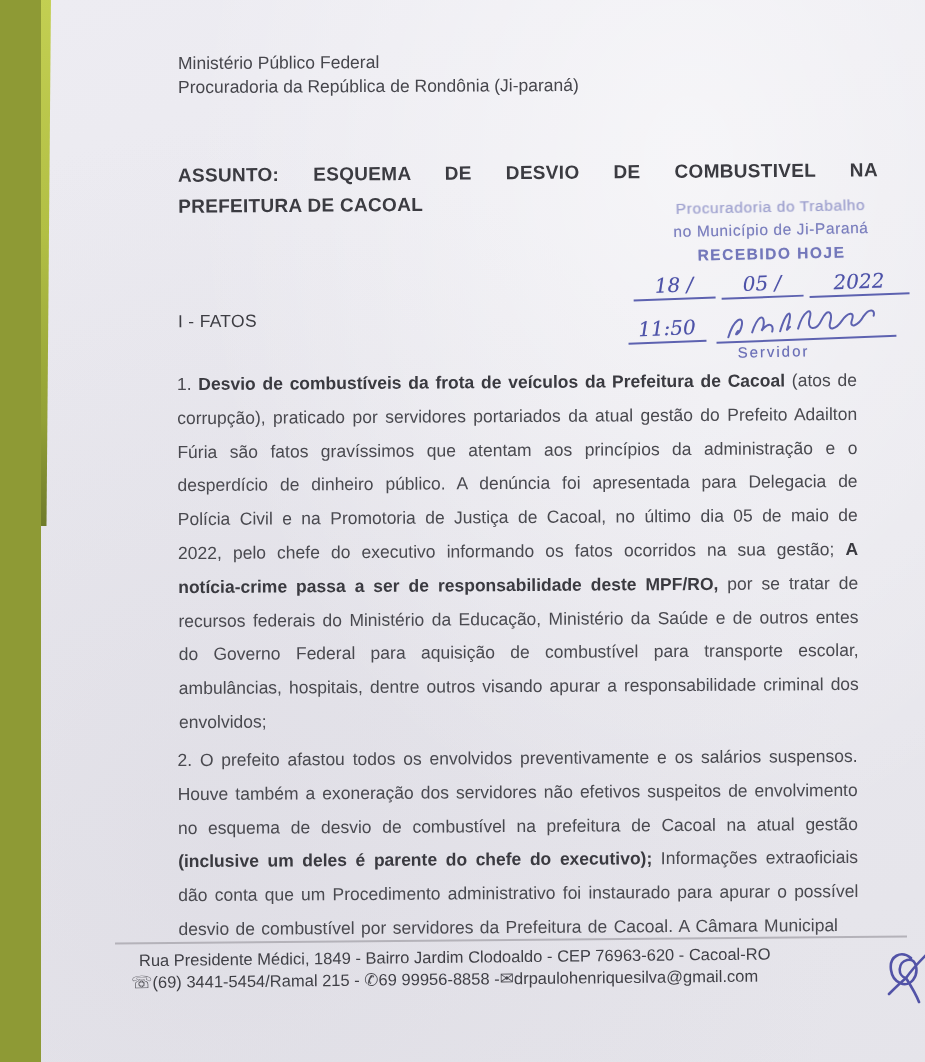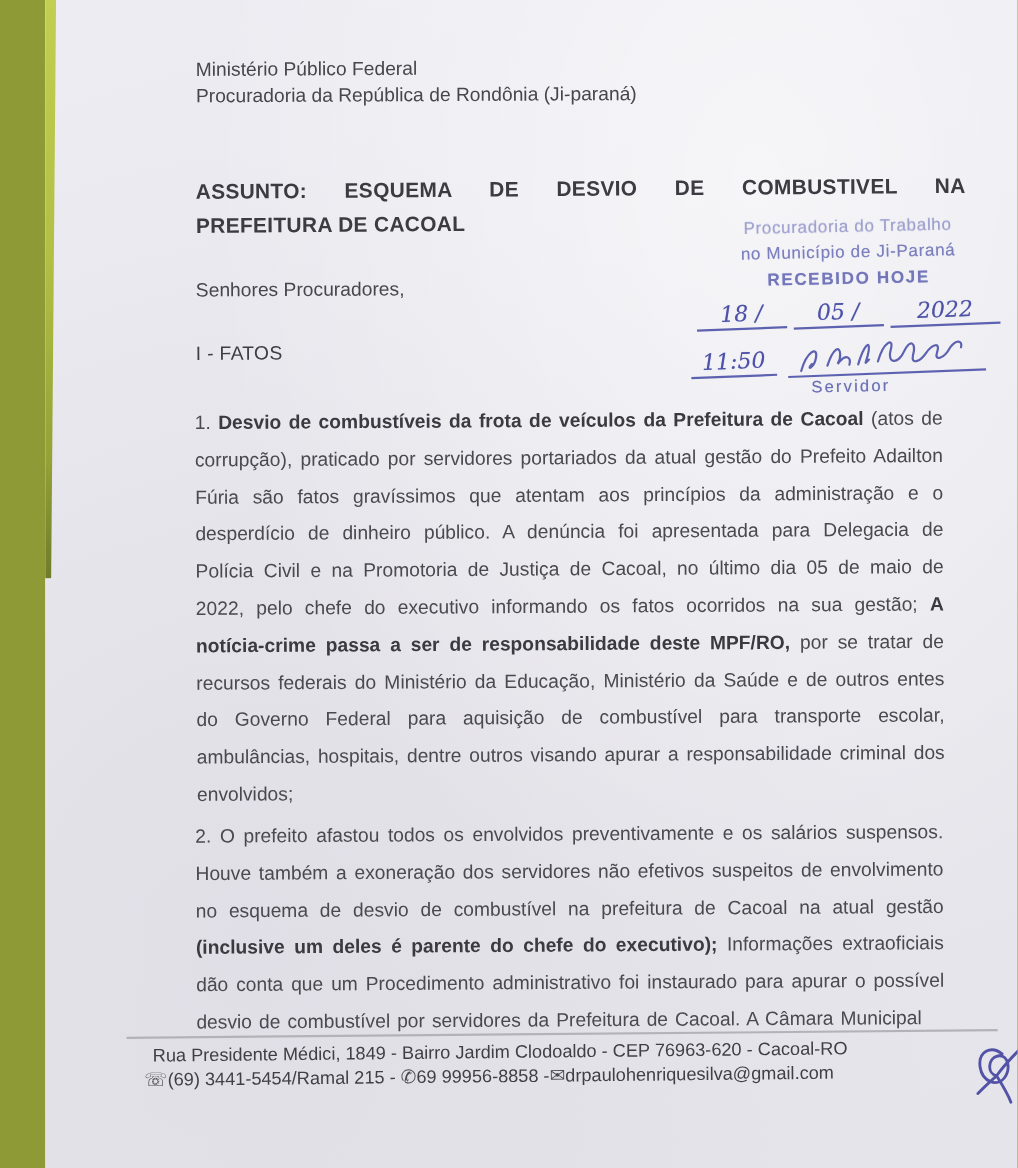--- a/index.html
+++ b/index.html
@@ -109,21 +109,20 @@
       <div class="cell c-time hand">11:50</div>
       <div class="cell c-sig">
         <svg width="160" height="36" viewBox="0 0 160 36">
           <path d="M4 28 C10 10 20 6 18 16 C16 26 8 28 14 22 M28 24 C34 8 40 6 40 14 C40 22 34 26 40 20 C46 14 50 18 48 24 M56 24 C62 6 68 2 66 12 C64 22 60 26 66 20 M74 22 C80 4 90 0 86 12 C82 24 92 26 98 14 C104 2 110 6 106 18 C104 26 112 24 118 16 C124 8 132 6 128 16 C125 24 134 22 140 12 C146 4 152 6 150 12" fill="none" stroke="#4d52a8" stroke-width="2" stroke-linecap="round" opacity="0.9"></path>
         </svg>
       </div>
     </div>
     <div class="role">Servidor</div>
   </div>
 
-  <div class="salutation">Senhores Procuradores,</div>
 
   <div class="section-heading">I - FATOS</div>
 
   <div class="para" id="para-1"><span>1. </span><b>Desvio de combustíveis da frota de veículos da Prefeitura de Cacoal</b><span> (atos de corrupção), praticado por servidores portariados da atual gestão do Prefeito Adailton Fúria são fatos gravíssimos que atentam aos princípios da administração e o desperdício de dinheiro público. A denúncia foi apresentada para Delegacia de Polícia Civil e na Promotoria de Justiça de Cacoal, no último dia 05 de maio de 2022, pelo chefe do executivo informando os fatos ocorridos na sua gestão; </span><b>A notícia-crime passa a ser de responsabilidade deste MPF/RO,</b><span> por se tratar de recursos federais do Ministério da Educação, Ministério da Saúde e de outros entes do Governo Federal para aquisição de combustível para transporte escolar, ambulâncias, hospitais, dentre outros visando apurar a responsabilidade criminal dos envolvidos;</span></div>
 
   <div class="para" id="para-2"><span>2. O prefeito afastou todos os envolvidos preventivamente e os salários suspensos. Houve também a exoneração dos servidores não efetivos suspeitos de envolvimento no esquema de desvio de combustível na prefeitura de Cacoal na atual gestão </span><b>(inclusive um deles é parente do chefe do executivo);</b><span> Informações extraoficiais dão conta que um Procedimento administrativo foi instaurado para apurar o possível desvio de combustível por servidores da Prefeitura de Cacoal. A Câmara Municipal</span></div>
 
   <div class="footer-rule"></div>
 
   <div class="footer">

